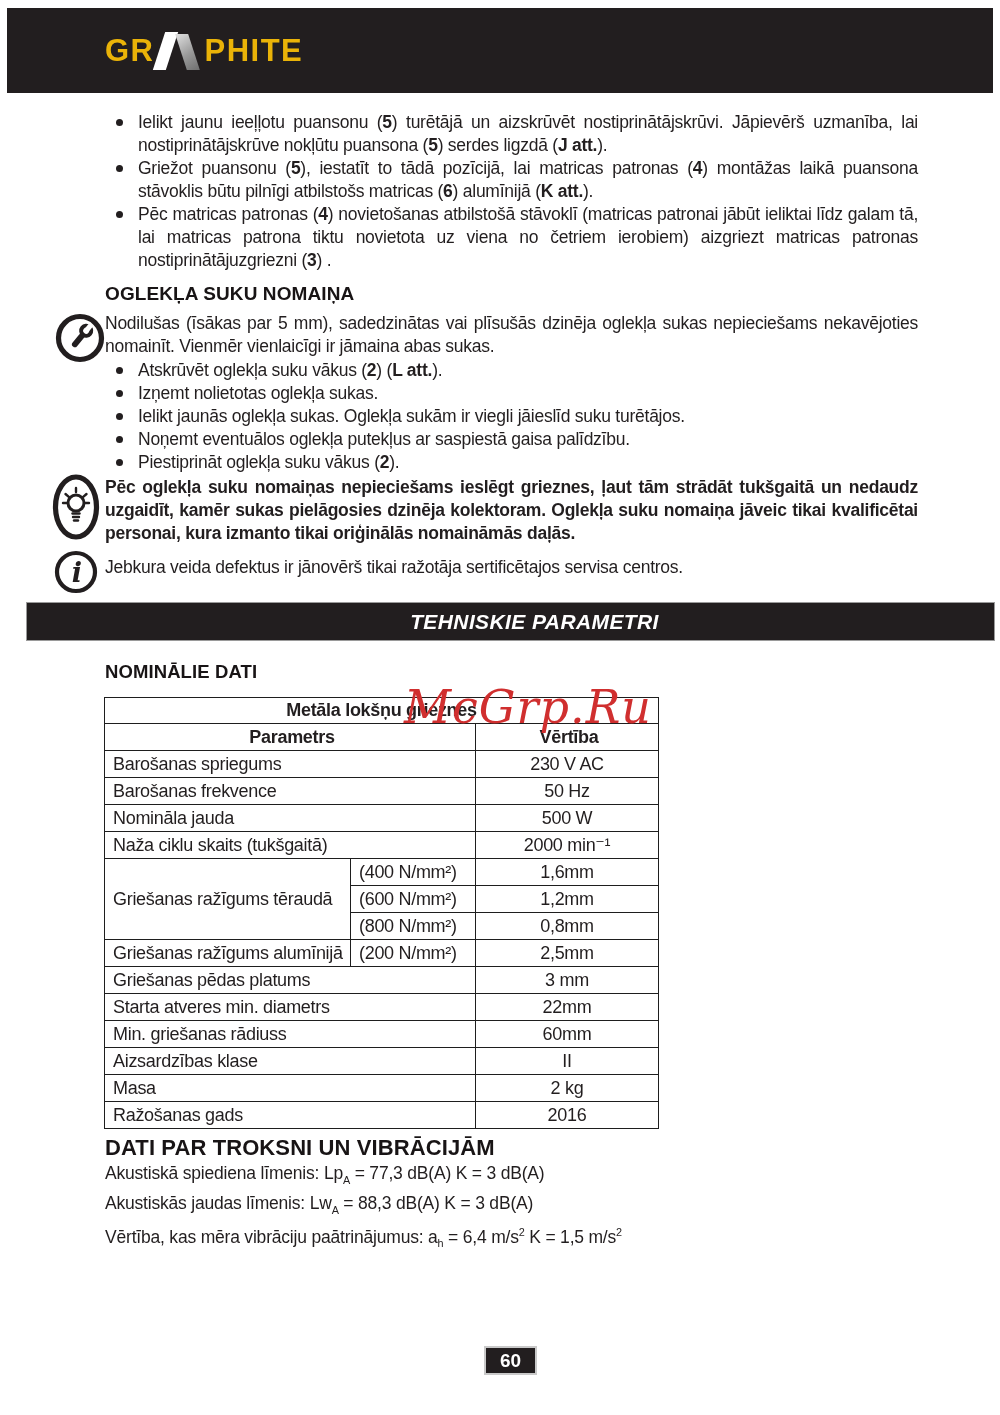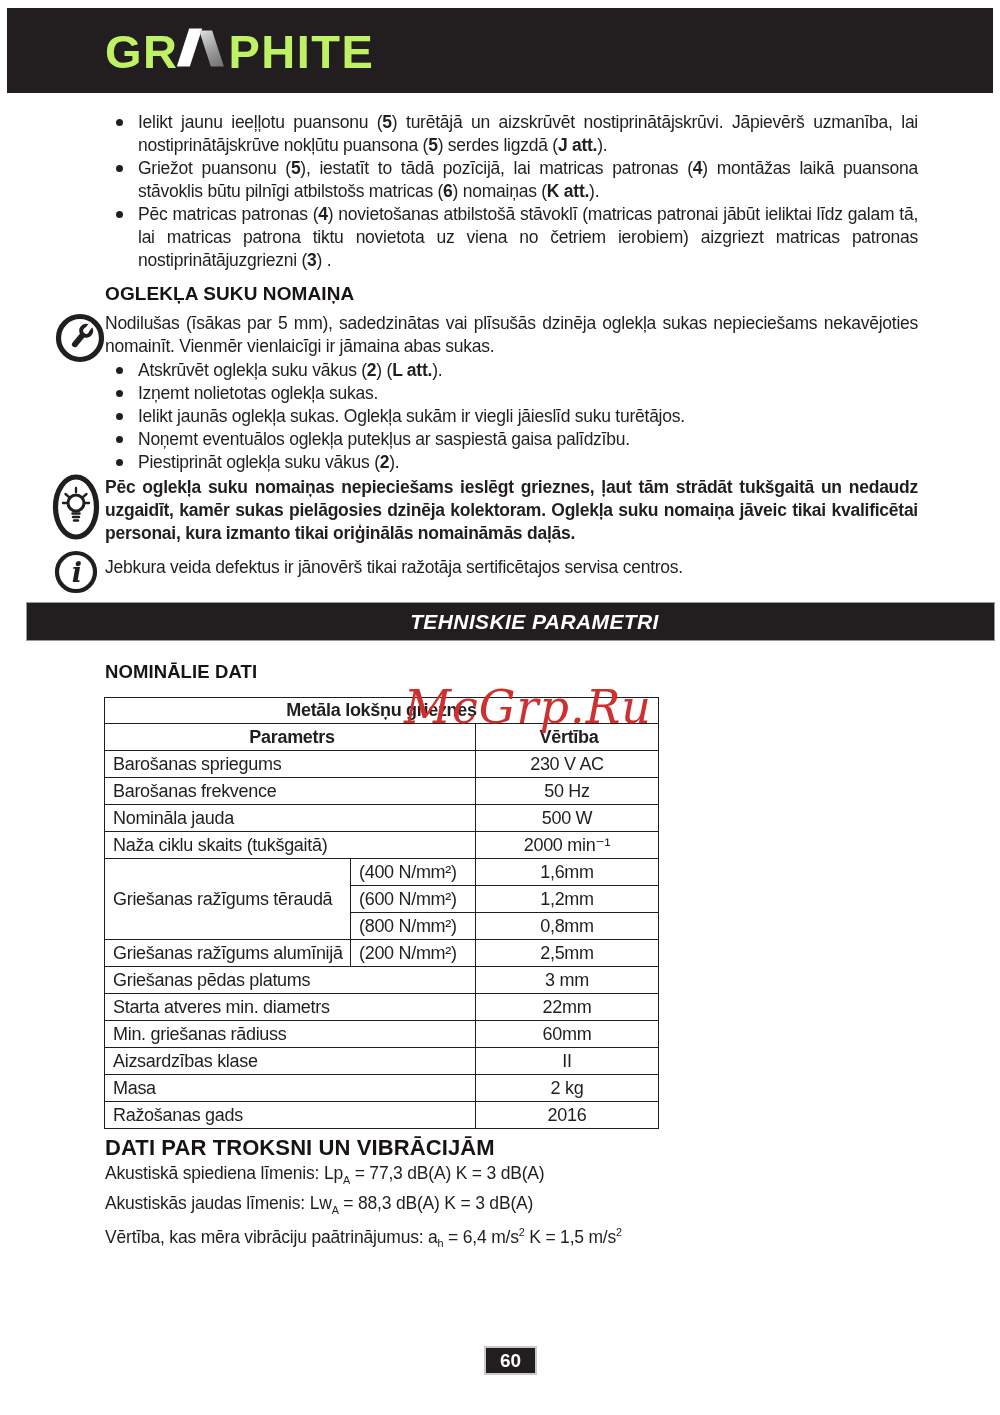--- a/index.html
+++ b/index.html
@@ -2,21 +2,21 @@
 <html style="--bar: #221e1f; --accent-red: #d02f2f;"><head>
 <meta charset="utf-8">
 <style>
   * { margin:0; padding:0; box-sizing:border-box; }
   html,body { background:#e9e9e9; }
   body { font-family:"Liberation Sans","DejaVu Sans",sans-serif; color:#221e1f; }
   .page { position:relative; width:1000px; height:1415px; background:#fff; overflow:hidden; margin:0 auto; }
 
   
   .brand-bar { position:absolute; left:7px; top:8px; width:986px; height:85px; background:var(--bar,#221e1f); }
-  .logo { position:absolute; left:98px; top:50%; transform:translateY(-50%); display:flex; color:#bef264; font-weight:bold; font-size:47px; letter-spacing:1.5px; line-height:1; }
+  .logo { position:absolute; left:98px; top:50%; transform:translateY(-50%); display:flex; align-items:center; color:#eab308; font-weight:bold; font-size:31px; letter-spacing:1.5px; line-height:1; }
   .logo-slashes { position:relative; width:50px; height:40px; display:inline-block; }
   .sl { position:absolute; height:38px; width:13px; }
   .s1 { left:4px; top:1px; background:#fff; transform:skewX(-18deg); }
   .s2 { left:26px; top:3px; height:36px; background:linear-gradient(150deg,#e2e2e2 0%,#9a9a9a 55%,#6e6e6e 100%); transform:skewX(18deg); }
 
   
   .para, .bullets { position:absolute; left:105px; width:813px; font-size:17.5px; line-height:23px; letter-spacing:-0.25px; text-align:justify; }
   .bullet { position:relative; padding-left:33px; }
   .dot { position:absolute; left:11px; top:8px; width:7px; height:7px; border-radius:50%; background:#221e1f; }
   .bold-para { font-weight:bold; }
@@ -60,21 +60,21 @@
     </div>
   </header>
 
   <div class="bullets" style="top:111px">
     <div class="bullet">
       <span class="dot"></span>
       <div><span>Ielikt jaunu ieeļļotu puansonu (</span><b>5</b><span>) turētājā un aizskrūvēt nostiprinātājskrūvi. Jāpievērš uzmanība, lai nostiprinātājskrūve nokļūtu puansona (</span><b>5</b><span>) serdes ligzdā (</span><b>J att.</b><span>).</span></div>
     </div>
     <div class="bullet">
       <span class="dot"></span>
-      <div><span>Griežot puansonu (</span><b>5</b><span>), iestatīt to tādā pozīcijā, lai matricas patronas (</span><b>4</b><span>) montāžas laikā puansona stāvoklis būtu pilnīgi atbilstošs matricas (</span><b>6</b><span>) nomaiņas (</span><b>K att.</b><span>).</span></div>
+      <div><span>Griežot puansonu (</span><b>5</b><span>), iestatīt to tādā pozīcijā, lai matricas patronas (</span><b>4</b><span>) montāžas laikā puansona stāvoklis būtu pilnīgi atbilstošs matricas (</span><b>6</b><span>) alumīnijā (</span><b>K att.</b><span>).</span></div>
     </div>
     <div class="bullet">
       <span class="dot"></span>
       <div><span>Pēc matricas patronas (</span><b>4</b><span>) novietošanas atbilstošā stāvoklī (matricas patronai jābūt ieliktai līdz galam tā, lai matricas patrona tiktu novietota uz viena no četriem ierobiem) aizgriezt matricas patronas nostiprinātājuzgriezni (</span><b>3</b><span>) .</span></div>
     </div>
   </div>
 
   <h2 class="h-sec" style="top:283px">OGLEKĻA SUKU NOMAIŅA</h2>
 
   <div class="icon" style="left:55px;top:313px">

